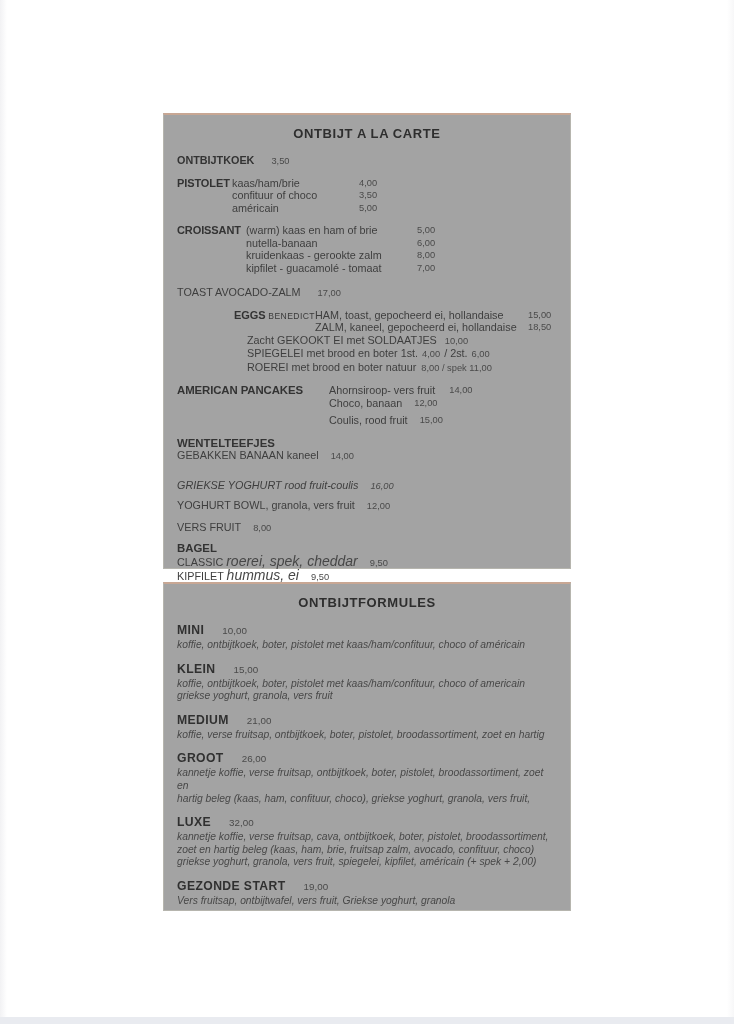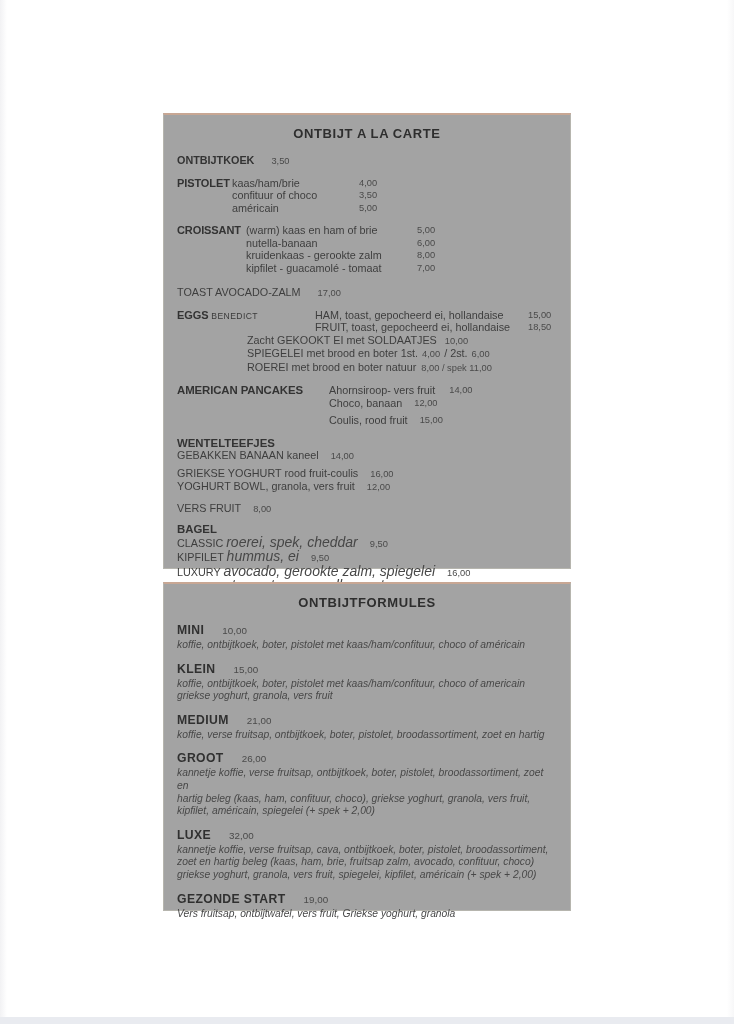--- a/index.html
+++ b/index.html
@@ -33,26 +33,26 @@
   .grp{display:flex;align-items:flex-start;}
   .lbl{flex:none;font-weight:bold;font-size:11px;letter-spacing:-0.1px;color:#333;}
   .col{flex:1;}
   .r{display:flex;}
   .r .t{flex:none;}
   .mt13{margin-top:13px;}
   .mt12{margin-top:12px;}
   .mt10{margin-top:10px;}
   .mt9{margin-top:9px;}
   .mt8{margin-top:8px;}
-  .mt7{}
+  .mt7{margin-top:7px;}
   .mt5{margin-top:5px;}
-  .mt4{margin-top:4px;}
+  .mt4{margin-top:16px;font-style:italic;}
   .w71{width:55px;}
   .w69{width:69px;}
-  .w123{width:138px;}
+  .w123{width:138px;text-align:right;}
   .w152{width:152px;}
   .t126{width:127px;}
   .t171{width:171px;}
   .t213{width:213px;}
   .gap14{margin-left:14px;}
   .gap12{margin-left:12px;}
   .gap8{margin-left:8px;}
   .gap5{margin-left:5px;}
   .indent70{padding-left:70px;}
   .subcaps{font-size:8.6px;letter-spacing:.4px;color:#3a3a3a;}
@@ -123,21 +123,21 @@
   </div>
 
   <div class="grp line mt9">
     <div class="lbl w123"><span class="b" style="font-size:11px">EGGS</span> <span class="subcaps" style="font-weight:normal">BENEDICT</span></div>
     <div class="col">
       <div class="r">
           <span class="t t213">HAM, toast, gepocheerd ei, hollandaise</span>
           <span class="price">15,00</span>
         </div>
       <div class="r">
-          <span class="t t213">FRUIT, toast, gepocheerd ei, hollandaise</span>
+          <span class="t t213">ZALM, kaneel, gepocheerd ei, hollandaise</span>
           <span class="price">18,50</span>
         </div>
     </div>
   </div>
   <div class="line indent70">
     <span>Zacht GEKOOKT EI met SOLDAATJES</span><span class="price gap8">10,00</span>
   </div>
   <div class="line indent70">
     <span>SPIEGELEI met brood en boter  1st.</span><span class="price sp">4,00</span><span>/ 2st.</span><span class="price sp">6,00</span>
   </div>
@@ -203,21 +203,20 @@
     <div class="f-desc">
         <div>koffie, verse fruitsap, ontbijtkoek, boter, pistolet, broodassortiment, zoet en hartig</div>
       </div>
   </div>
 
   <div class="f-item">
     <div class="f-head"><span class="f-name">GROOT</span><span class="f-price">26,00</span></div>
     <div class="f-desc">
         <div>kannetje koffie, verse fruitsap, ontbijtkoek, boter, pistolet, broodassortiment, zoet en</div>
         <div>hartig beleg (kaas, ham, confituur, choco), griekse yoghurt, granola, vers fruit,</div>
-        <div>kipfilet, américain, spiegelei (+ spek + 2,00)</div>
       </div>
   </div>
 
   <div class="f-item">
     <div class="f-head"><span class="f-name">LUXE</span><span class="f-price">32,00</span></div>
     <div class="f-desc">
         <div>kannetje koffie, verse fruitsap, cava, ontbijtkoek, boter, pistolet, broodassortiment,</div>
         <div>zoet en hartig beleg (kaas, ham, brie, fruitsap zalm, avocado, confituur, choco)</div>
         <div>griekse yoghurt, granola, vers fruit, spiegelei, kipfilet, américain (+ spek + 2,00)</div>
       </div>

